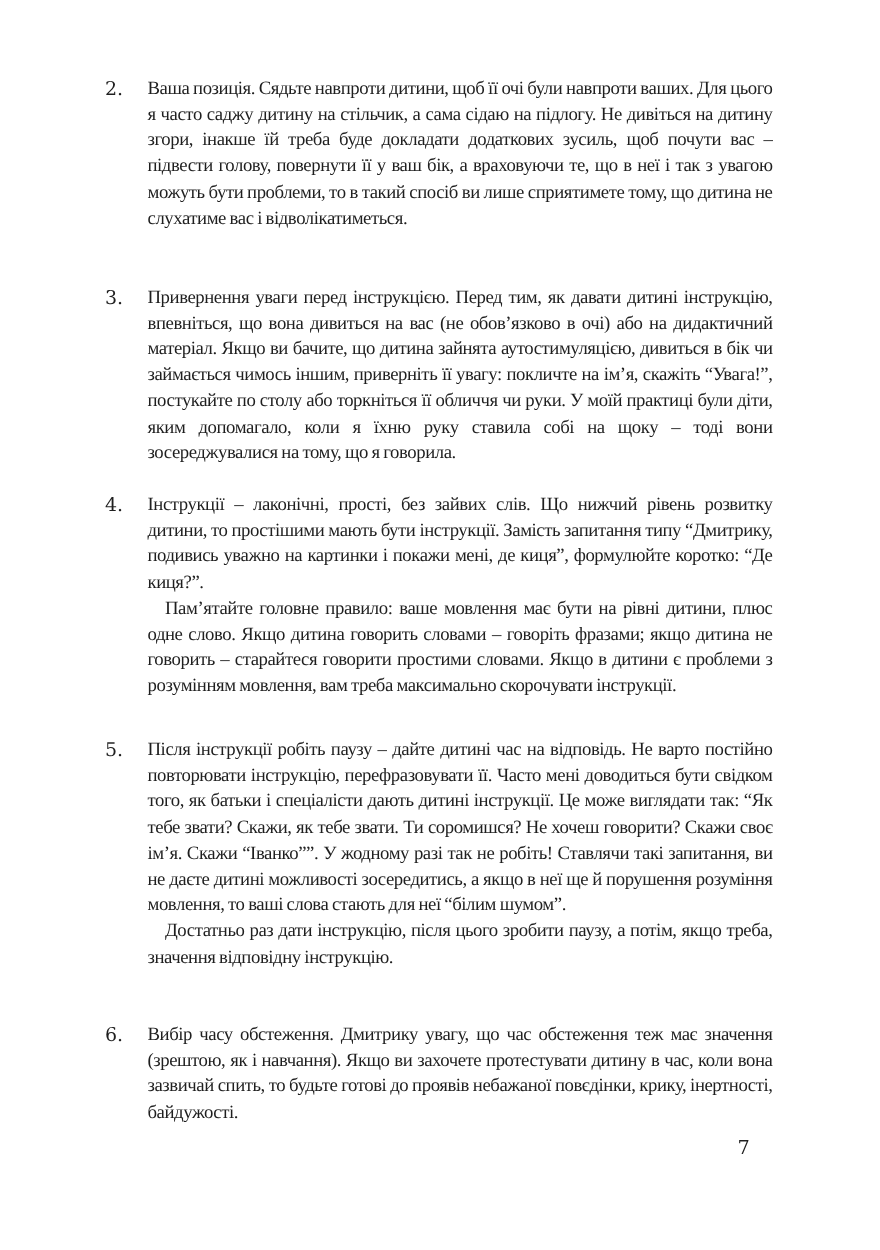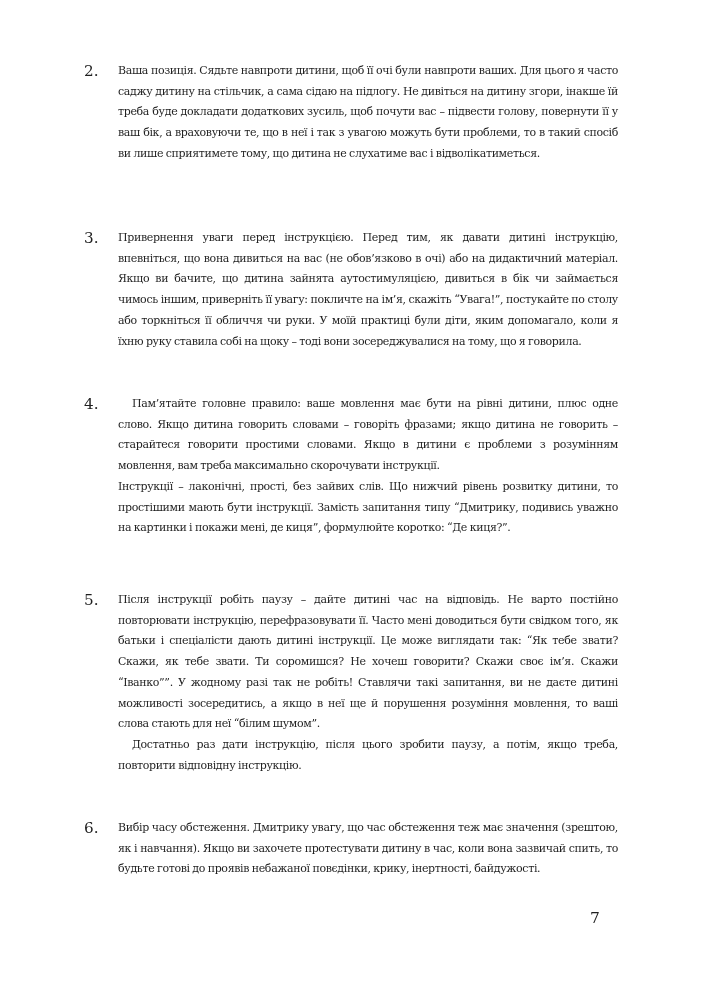--- a/index.html
+++ b/index.html
@@ -13,23 +13,24 @@
     position: absolute; left: 84px; width: 534px;
   }
   .num {
     position: absolute; left: 0; top: 0; width: 30px;
     font-size: 15.2px; line-height: 20.7px;
   }
   .body {
     margin-left: 34px; width: 500px;
   }
   .para {
-    margin: 0; font-size: 11px; line-height: 20.7px;
+    margin: 0; font-size: 15px; line-height: 20.7px;
     text-align: justify; hyphens: manual; letter-spacing: -0.35px;
     word-spacing: -0.5px;
+    font-family: Liberation Serif, serif;
   }
   .para.indent { text-indent: 14px; }
   #item-2 { top: 61px; }
   #item-3 { top: 228px; }
   #item-4 { top: 394px; }
   #item-5 { top: 590px; }
   #item-6 { top: 818px; }
   .page-number {
     position: absolute; left: 590px; top: 908px;
     font-size: 15.5px; line-height: 20px;
@@ -50,30 +51,30 @@
   <div class="item" id="item-3">
     <div class="num">3.</div>
     <div class="body">
       <p class="para">Привернення уваги перед інструкцією. Перед тим, як давати дитині інструкцію, впевніться, що вона дивиться на вас (не обов’язково в очі) або на дидактичний матеріал. Якщо ви бачите, що дитина зай­нята аутостимуляцією, дивиться в бік чи займається чимось іншим, приверніть її увагу: покличте на ім’я, скажіть “Увага!”, постукайте по столу або торкніться її обличчя чи руки. У моїй практиці були діти, яким допомагало, коли я їхню руку ставила собі на щоку – тоді вони зосереджувалися на тому, що я говорила.</p>
     </div>
   </div>
 
   <div class="item" id="item-4">
     <div class="num">4.</div>
     <div class="body">
+      <p class="para">Інструкції – лаконічні, прості, без зайвих слів. Що нижчий рівень розвитку дитини, то простішими мають бути інструкції. Замість за­питання типу “Дмитрику, подивись уважно на картинки і покажи мені, де киця”, формулюйте коротко: “Де киця?”.</p>
       <p class="para indent">Пам’ятайте головне правило: ваше мовлення має бути на рівні ди­тини, плюс одне слово. Якщо дитина говорить словами – говоріть фразами; якщо дитина не говорить – старайтеся говорити прости­ми словами. Якщо в дитини є проблеми з розумінням мовлення, вам треба максимально скорочувати інструкції.</p>
-      <p class="para">Інструкції – лаконічні, прості, без зайвих слів. Що нижчий рівень розвитку дитини, то простішими мають бути інструкції. Замість за­питання типу “Дмитрику, подивись уважно на картинки і покажи мені, де киця”, формулюйте коротко: “Де киця?”.</p>
     </div>
   </div>
 
   <div class="item" id="item-5">
     <div class="num">5.</div>
     <div class="body">
       <p class="para">Після інструкції робіть паузу – дайте дитині час на відповідь. Не варто постійно повторювати інструкцію, перефразовувати її. Часто мені доводиться бути свідком того, як батьки і спеціалісти дають дитині інструкції. Це може виглядати так: “Як тебе звати? Скажи, як тебе звати. Ти соромишся? Не хочеш говорити? Скажи своє ім’я. Скажи “Іванко””. У жодному разі так не робіть! Ставлячи такі запи­тання, ви не даєте дитині можливості зосередитись, а якщо в неї ще й порушення розуміння мовлення, то ваші слова стають для неї “бі­лим шумом”.</p>
-      <p class="para indent">Достатньо раз дати інструкцію, після цього зробити паузу, а потім, якщо треба, повторити відповідну інструкцію.</p>
+      <p class="para indent">Достатньо раз дати інструкцію, після цього зробити паузу, а потім, якщо треба, значення відповідну інструкцію.</p>
     </div>
   </div>
 
   <div class="item" id="item-6">
     <div class="num">6.</div>
     <div class="body">
       <p class="para">Вибір часу обстеження. Дмитрику увагу, що час обстеження теж має значення (зрештою, як і навчання). Якщо ви захочете протестувати дитину в час, коли вона зазвичай спить, то будьте готові до проявів небажаної повєдінки, крику, інертності, байдужості.</p>
     </div>
   </div>
 

